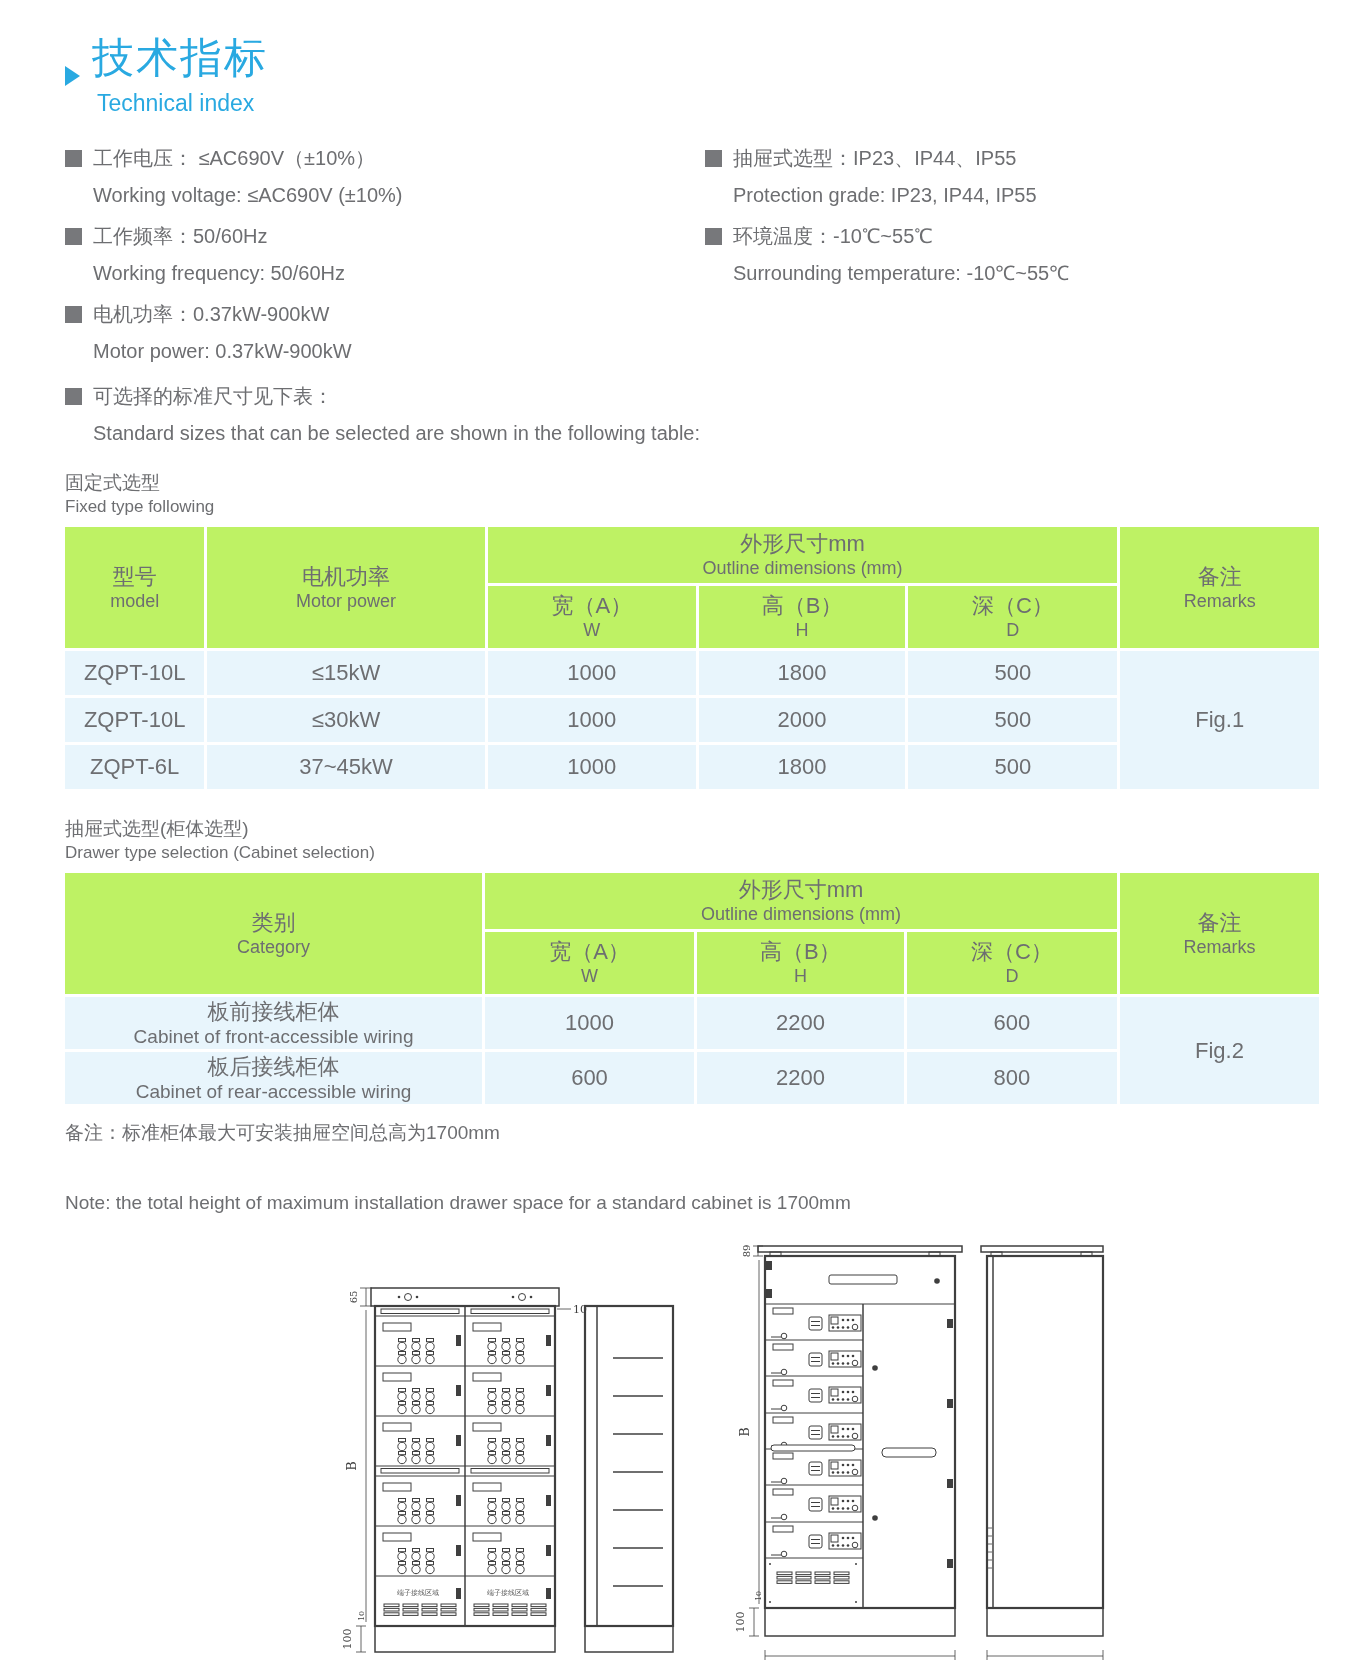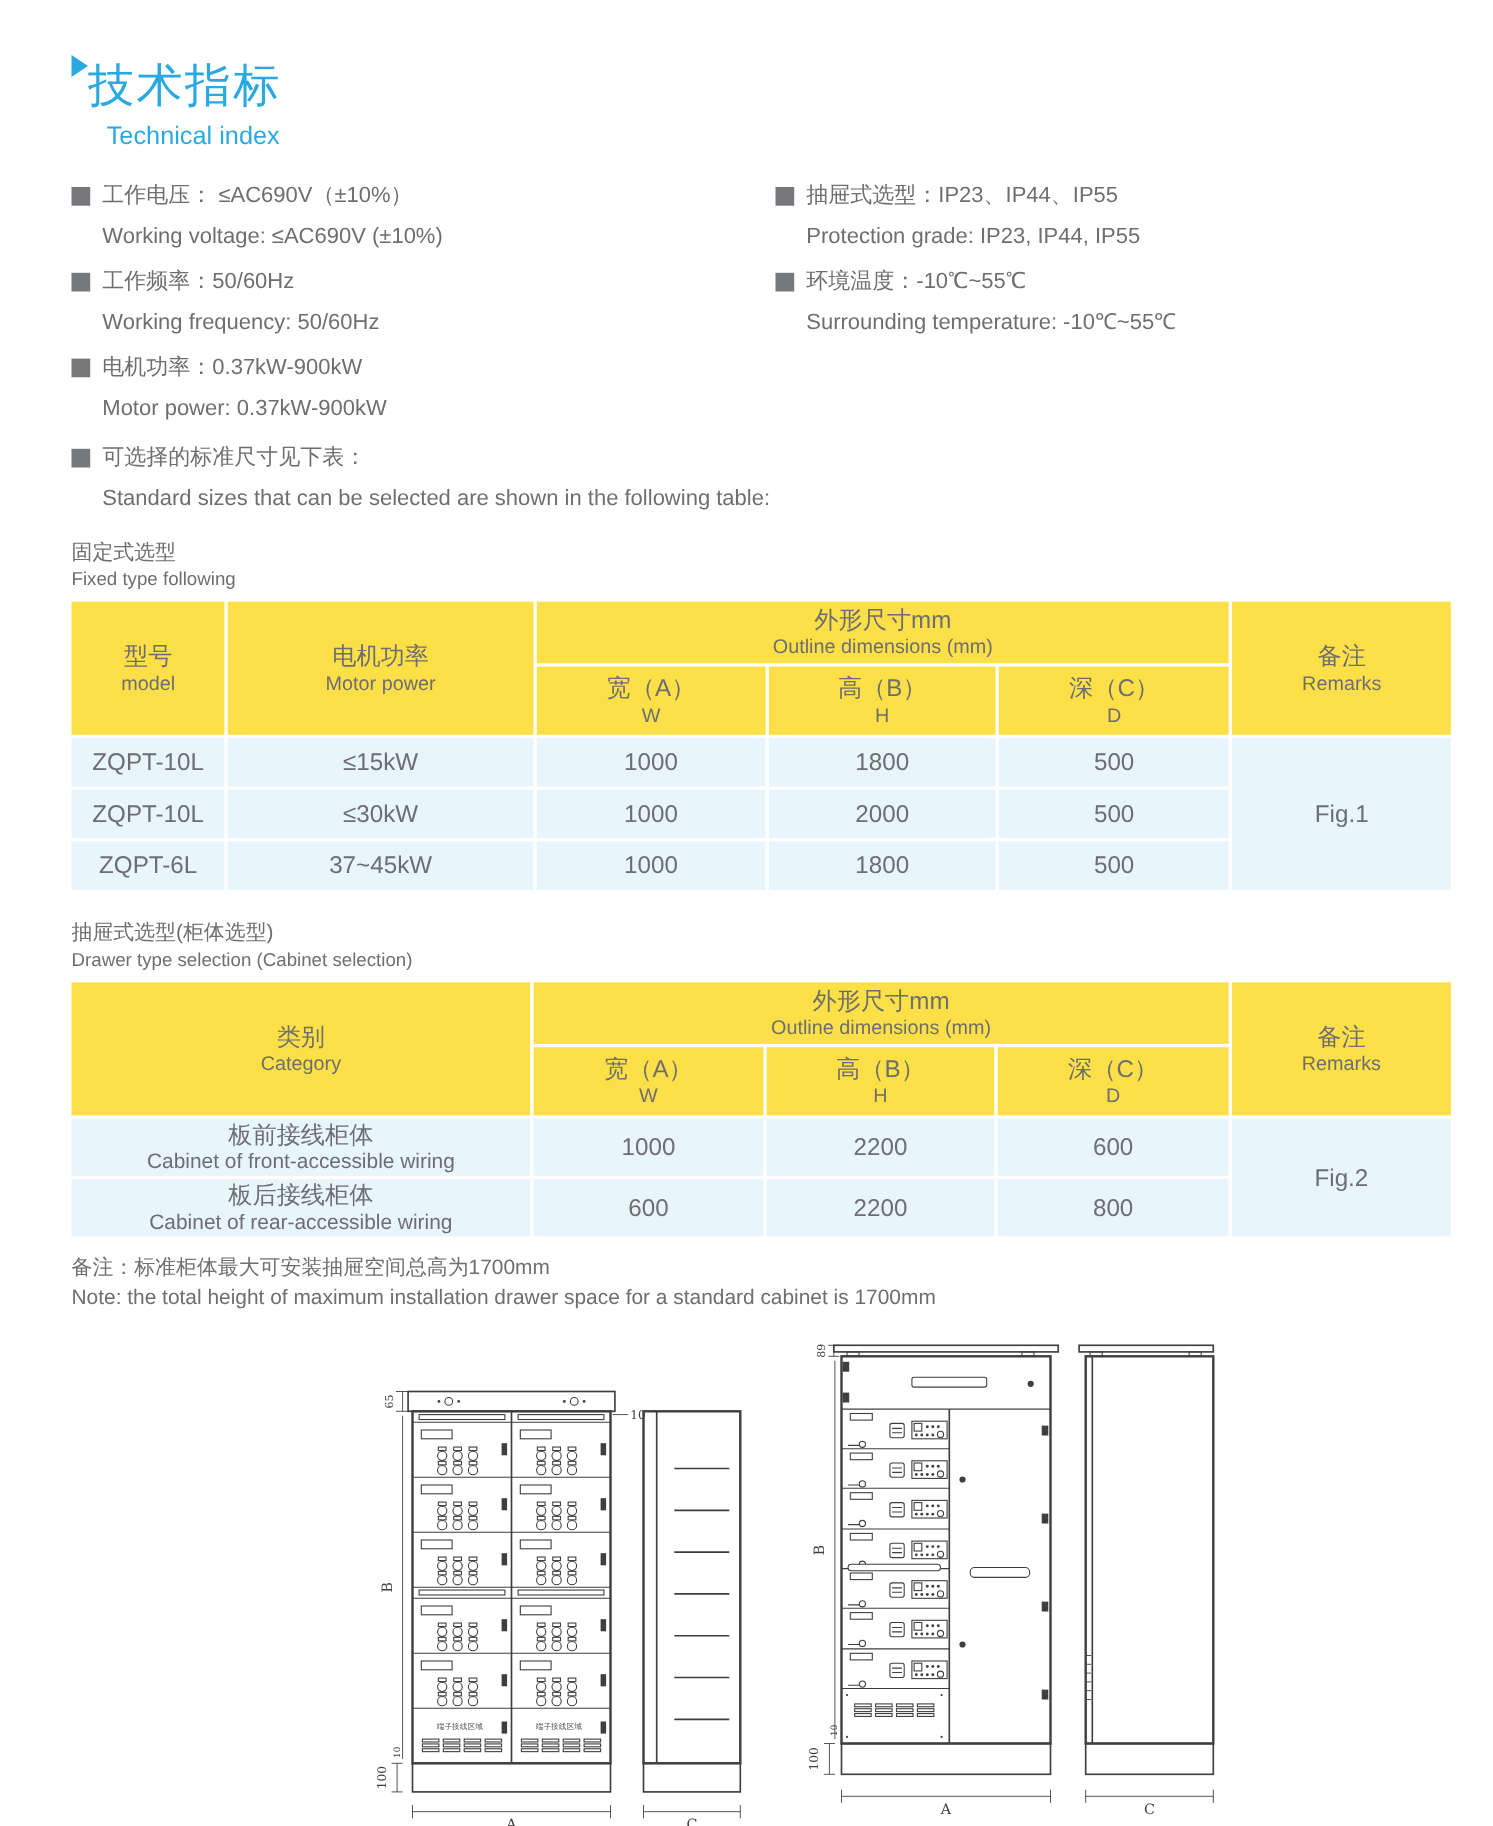--- a/index.html
+++ b/index.html
@@ -8,21 +8,21 @@
     position: relative;
     width: 1357px;
     height: 1660px;
     background: #fff;
     font-family: "Liberation Sans", sans-serif;
     color: #6d6e71;
     padding: 30px 35px 10px 65px;
     overflow: hidden;
   }
   
-  .title-row { display:flex; align-items:flex-start; gap:0;margin-top:20px; }
+  .title-row { display:flex; align-items:flex-end; gap:12px; }
   .title-arrow {
     width:0; height:0;
     border-left:15px solid #29a9e1;
     border-top:10px solid transparent;
     border-bottom:10px solid transparent;
   }
   .page-title { margin:0; font-size:42px; font-weight:500; color:#29a9e1; letter-spacing:2px; }
   .page-subtitle { font-size:23px; color:#29a9e1; margin:4px 0 0 32px; }
 
   
@@ -34,34 +34,34 @@
   .spec-en { font-size:20px; line-height:26px; margin:9px 0 0 28px; }
 
   
   .section-label { margin-top:24px; }
   .section-label .cn { font-size:19px; line-height:25px; display:block; }
   .section-label .en { font-size:17px; line-height:23px; display:block; }
 
   
   table.spec-table { border-collapse:separate; border-spacing:3px; margin:6px 0 0 -3px; table-layout:fixed; }
   table.spec-table td { text-align:center; vertical-align:middle; padding:0 4px; }
-  td.hd { background:#fde047; }
+  td.hd { background:#bef264; }
   td.hd .cn { display:block; font-size:22px; line-height:27px; }
   td.hd .en { display:block; font-size:18px; line-height:23px; }
   td.dt { background:#e8f5fc; font-size:22px; height:44px; }
   td.dt .cn { display:block; font-size:22px; line-height:27px; }
   td.dt .en { display:block; font-size:19px; line-height:24px; }
   tr.hrow1 td { height:56px; }
   tr.hrow2 td { height:62px; }
   tr.drow2 td { height:52px; }
 
   
   .note { margin-top:12px; }
   .note .cn { font-size:19px; line-height:27px; display:block; }
-  .note .en { font-size:19px; line-height:27px; display:block; }
+  .note .en { font-size:19px; line-height:27px; display:block;margin-top:43px; }
 
   
   .figures { display:flex; align-items:flex-start; gap:45px; margin:10px 0 0 265px; }
   .fig-block.f1 { margin-top:42px; }
   .fig-caption { text-align:center; font-size:21px; color:#6d6e71; margin-top:6px; }
   .fig rect, .fig circle, .fig line, .fig path { fill:none; stroke:#3f3f3f; stroke-width:1; }
   .fig .fill { fill:#3f3f3f; stroke:none; }
   .fig .thick { stroke-width:2.2; }
   .fig .med { stroke-width:1.5; }
   .fig .thin { stroke-width:0.8; }

